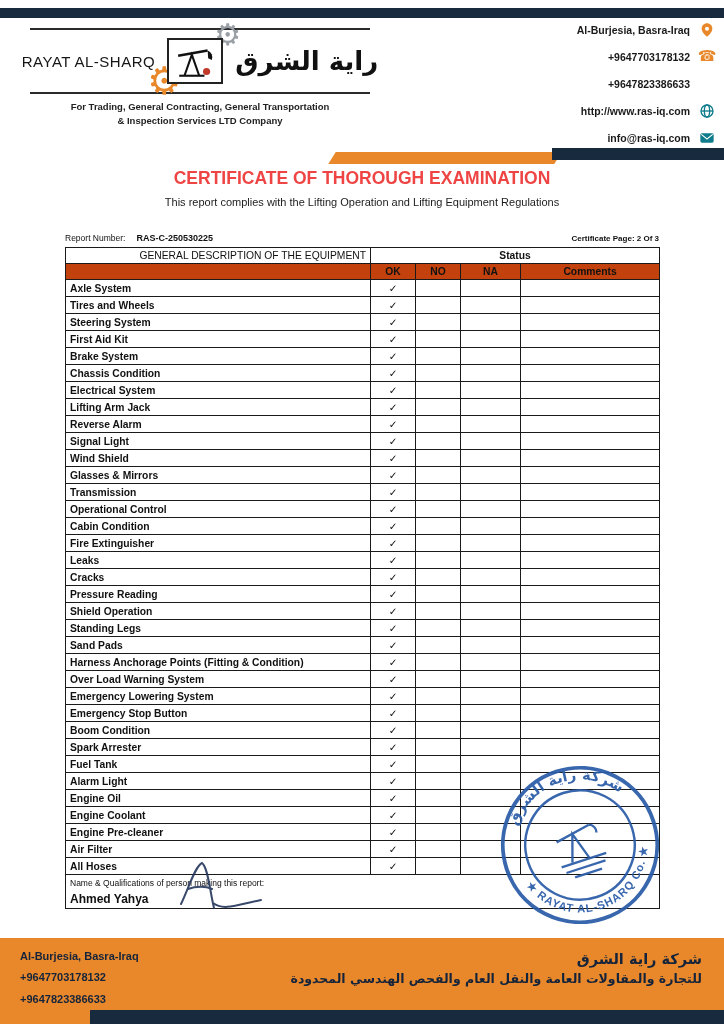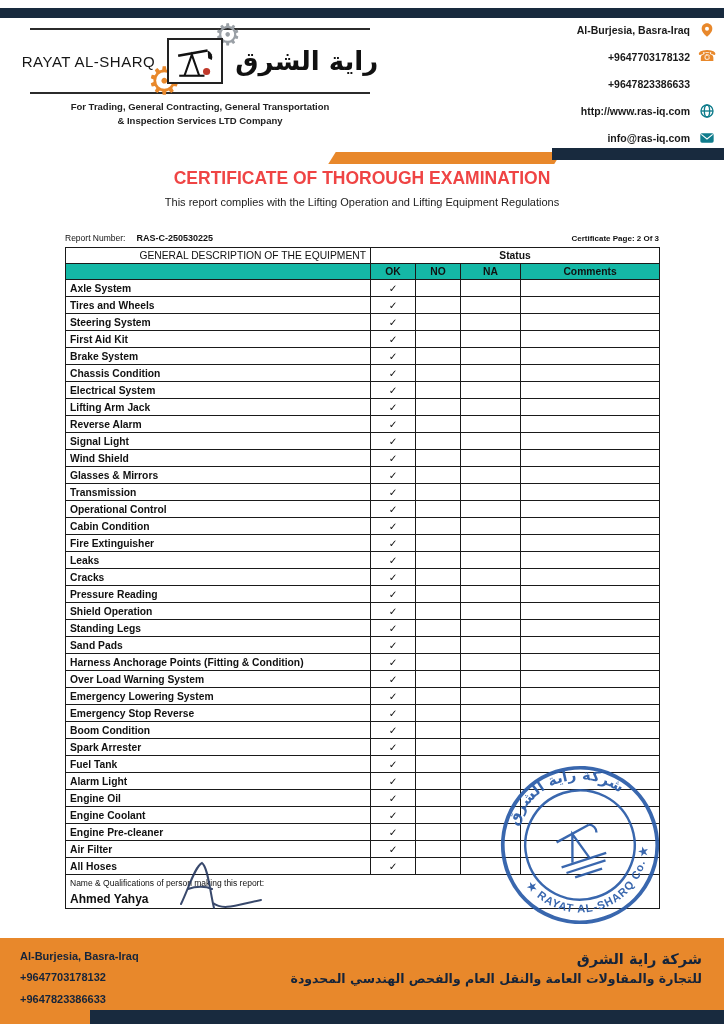--- a/index.html
+++ b/index.html
@@ -45,21 +45,21 @@
   .report-left{font-size:8.5px;color:#111}
   .report-left b{font-size:9px;margin-left:11px}
   .report-right{font-size:8px;font-weight:600;color:#111}
 
   
   table.equip{position:absolute;top:247px;left:65px;width:594px;border-collapse:collapse;table-layout:fixed}
   table.equip td,table.equip th{border:1px solid #1a1a1a;font-size:10.3px;vertical-align:middle}
   col.c-desc{width:305px}col.c-ok{width:45px}col.c-no{width:45px}col.c-na{width:60px}col.c-com{width:139px}
   .hdr-desc{font-weight:normal;text-align:right;padding:2px 4px;height:16px;font-size:10px}
   .hdr-status{font-weight:bold;text-align:center;height:16px;font-size:10px}
-  .hdr-orange td{background:#14b8a6;font-weight:bold;text-align:center;height:16px;font-size:10px}
+  .hdr-orange td{background:#c2410c;font-weight:bold;text-align:center;height:16px;font-size:10px}
   td.c-label{font-weight:bold;padding:1px 4px;height:17px;white-space:nowrap;overflow:hidden}
   td.c-status{text-align:center;height:17px;font-family:"DejaVu Sans",sans-serif;font-size:10px}
   td.note-cell{padding:2px 4px;height:34px}
   .note-text{font-size:8.5px;color:#111}
   .note-name{font-size:12px;font-weight:bold;margin-top:4px}
 
   
   .signature{position:absolute;left:175px;top:858px;width:92px;height:58px;pointer-events:none}
   .stamp{position:absolute;left:497px;top:762px;width:166px;height:166px;opacity:.93;pointer-events:none}
   .stamp text{font-weight:bold;fill:#2B5CA8}
@@ -349,21 +349,21 @@
           <td class="c-status"></td>
         </tr>
         <tr>
           <td class="c-label">Emergency Lowering System</td>
           <td class="c-status">✓</td>
           <td class="c-status"></td>
           <td class="c-status"></td>
           <td class="c-status"></td>
         </tr>
         <tr>
-          <td class="c-label">Emergency Stop Reverse</td>
+          <td class="c-label">Emergency Stop Button</td>
           <td class="c-status">✓</td>
           <td class="c-status"></td>
           <td class="c-status"></td>
           <td class="c-status"></td>
         </tr>
         <tr>
           <td class="c-label">Boom Condition</td>
           <td class="c-status">✓</td>
           <td class="c-status"></td>
           <td class="c-status"></td>

